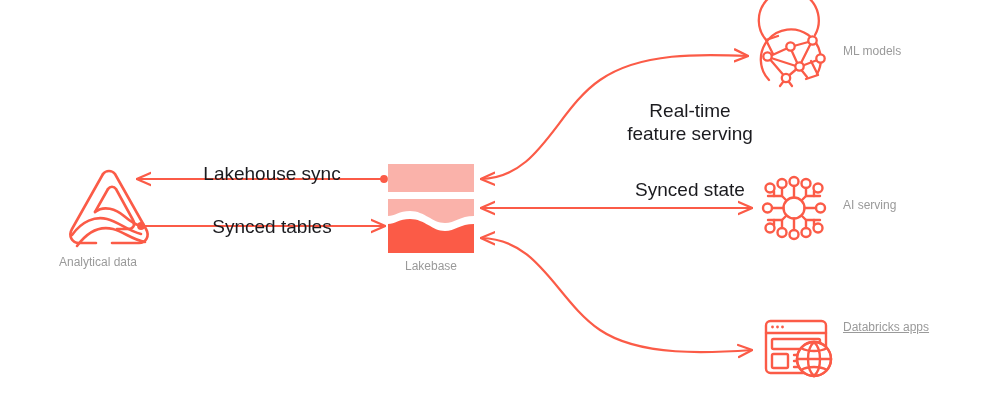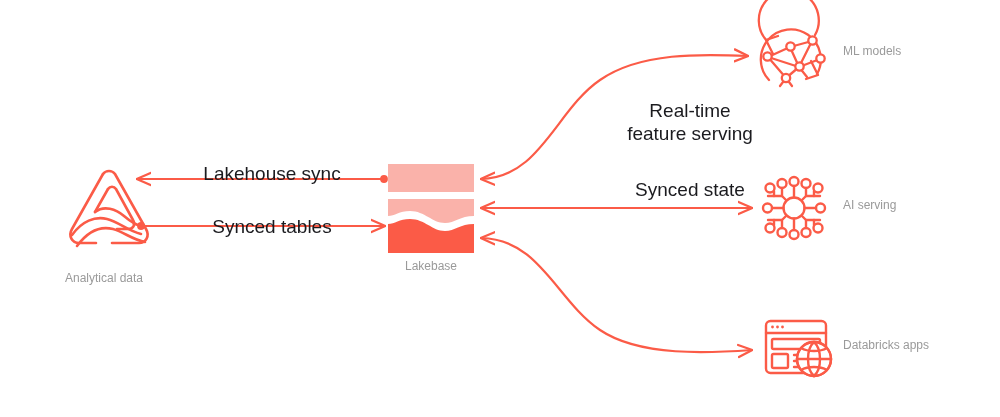--- a/index.html
+++ b/index.html
@@ -206,23 +206,23 @@
   <div class="label flow-label" style="left:196px; top:162px; width:152px;">Lakehouse sync</div>
 
   <div class="label flow-label" style="left:196px; top:203px; width:152px;margin-top:12px;">Synced tables</div>
 
   <div class="label flow-label" style="left:605px; top:99px; width:170px;">Real-time</div>
   <div class="label flow-label" style="left:605px; top:122px; width:170px;">feature serving</div>
 
   <div class="label flow-label" style="left:610px; top:178px; width:160px;">Synced state</div>
 
 
-  <div class="label node-label center" style="left:24px; top:255px; width:160px;margin-top:16px;">Analytical data</div>
+  <div class="label node-label center" style="left:18px; top:255px; width:160px;">Analytical data</div>
 
   <div class="label node-label center" style="left:371px; top:259px; width:120px;">Lakebase</div>
 
   <div class="label node-label" style="left:843px; top:44px;">ML models</div>
 
   <div class="label node-label" style="left:843px; top:198px;">AI serving</div>
 
-  <div class="label node-label" style="left:843px; top:338px;">Databricks apps</div>
+  <div class="label node-label" style="left:843px; top:320px;text-decoration:underline;">Databricks apps</div>
 
 </div>
 
 </body></html>

